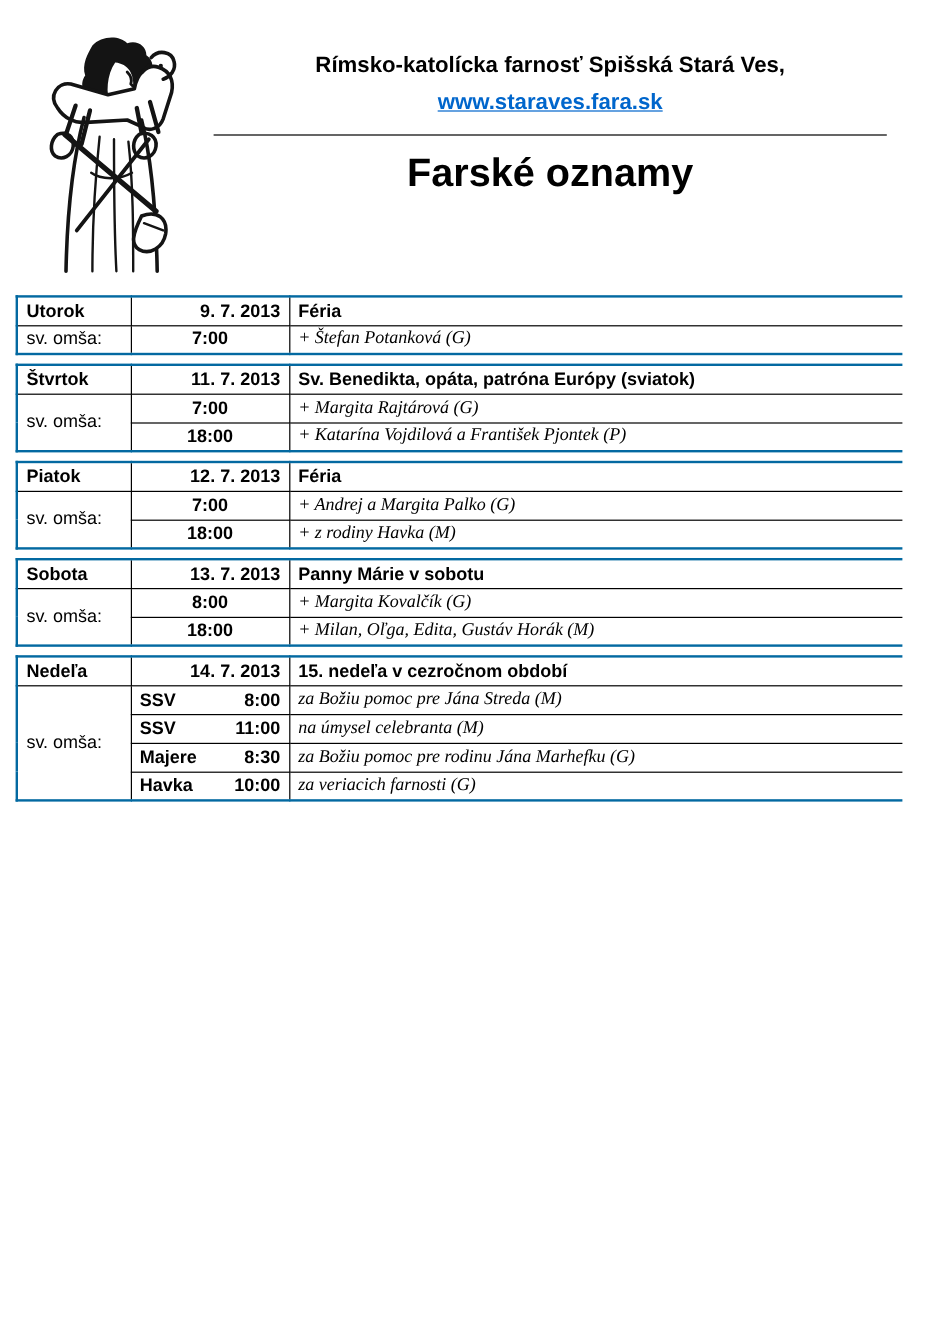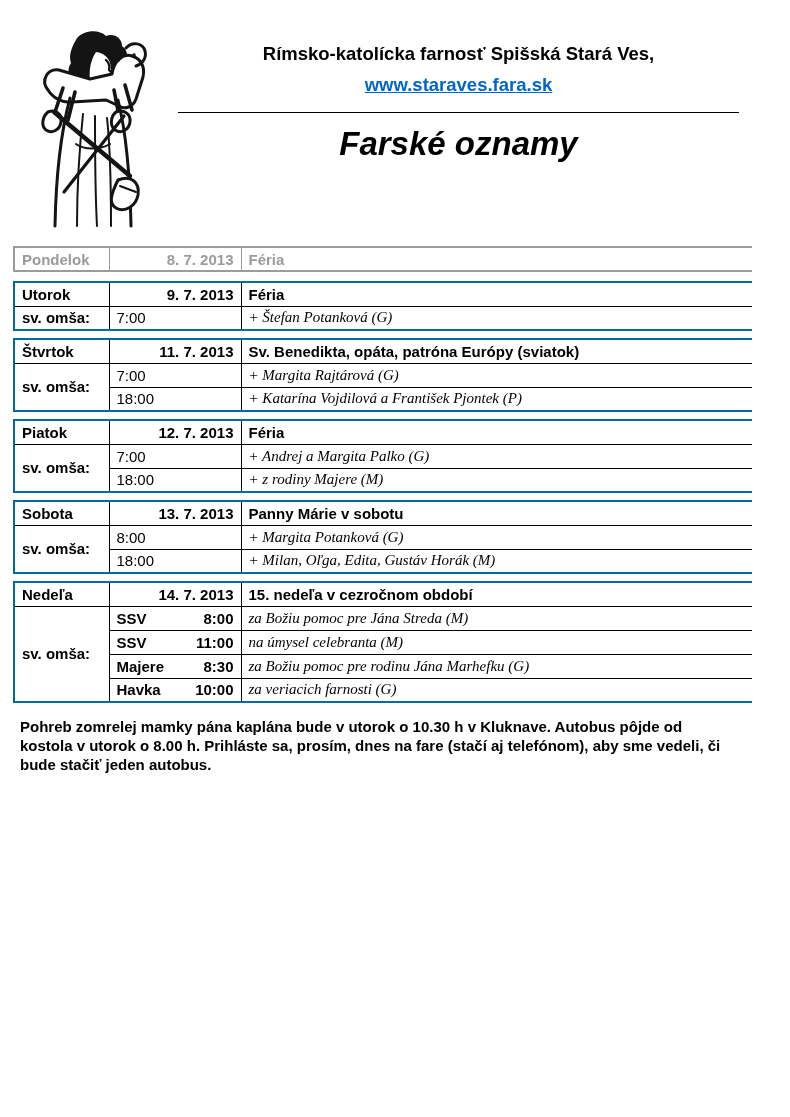--- a/index.html
+++ b/index.html
@@ -18,21 +18,21 @@
   .header-right { flex: 1; text-align: center; padding-top: 24px; }
   .parish-line, .contact-line {
     font-size: 18.5px; font-weight: bold; line-height: 1.5; white-space: nowrap;
   }
   .website-line { margin-top: 6px; }
   .website-link {
     color: #0066cc; font-size: 18.5px; font-weight: bold;
     text-decoration: underline; cursor: pointer;
   }
   .rule { border: none; border-top: 1.5px solid #000; margin: 16px 0 0 0; }
-  .page-title { font-size: 33px; font-weight: bold; margin-top: 12px; font-style: italic; }
+  .page-title { font-size: 33px; font-weight: bold; margin-top: 12px; }
 
   
   .schedule { margin-top: 18px; }
   table.block {
     border-collapse: collapse; table-layout: fixed;
     width: 764px; margin: 0 0 7px 13px;
     border: 2px solid #0369a1;
   }
   table.block td {
     border: 1px solid #000;
@@ -40,22 +40,22 @@
     font-size: 15px;
     height: 24px;
     vertical-align: middle;
     overflow: hidden; white-space: nowrap;
   }
   col.c1 { width: 95px; }
   col.c2 { width: 132px; }
   td.day   { font-weight: bold; }
   td.date  { font-weight: bold; text-align: right; }
   td.feast { font-weight: bold; }
-  td.mass-label { font-weight: bold; }
-  td.time  { font-weight: normal; text-align: left; }
+  td.mass-label { font-weight: normal; }
+  td.time  { font-weight: bold; text-align: center; }
   td.intention {
     font-family: "Liberation Serif", serif;
     font-style: italic; font-size: 16px; padding-left: 9px;
   }
   .pt { display: flex; justify-content: space-between; align-items: flex-start; }
   .pt .place { font-weight: bold; }
   .pt .ptime { font-weight: bold; }
 
   
   table.block.muted { border: 2px solid #9b9b9b; margin-bottom: 9px; }
@@ -114,34 +114,20 @@
       <div class="website-line">
         <a class="website-link">www.staraves.fara.sk</a>
       </div>
       <hr class="rule">
       <div class="page-title">Farské oznamy</div>
     </div>
   </div>
 
   <div class="schedule">
 
-    <table class="block muted">
-      <colgroup>
-          <col class="c1">
-          <col class="c2">
-          <col class="c3">
-        </colgroup>
-      <tbody>
-          <tr>
-        <td class="day">Pondelok</td>
-        <td class="date">8. 7. 2013</td>
-        <td class="feast">Féria</td>
-      </tr>
-    </tbody>
-      </table>
 
     <table class="block">
       <colgroup>
           <col class="c1">
           <col class="c2">
           <col class="c3">
         </colgroup>
       <tbody>
           <tr>
         <td class="day">Utorok</td>
@@ -193,41 +179,41 @@
         <td class="date">12. 7. 2013</td>
         <td class="feast">Féria</td>
       </tr>
       <tr>
         <td class="mass-label" rowspan="2">sv. omša:</td>
         <td class="time">7:00</td>
         <td class="intention">+ Andrej a Margita Palko (G)</td>
       </tr>
       <tr>
         <td class="time">18:00</td>
-        <td class="intention">+ z rodiny Majere (M)</td>
+        <td class="intention">+ z rodiny Havka (M)</td>
       </tr>
     </tbody>
       </table>
 
     <table class="block">
       <colgroup>
           <col class="c1">
           <col class="c2">
           <col class="c3">
         </colgroup>
       <tbody>
           <tr>
         <td class="day">Sobota</td>
         <td class="date">13. 7. 2013</td>
         <td class="feast">Panny Márie v sobotu</td>
       </tr>
       <tr>
         <td class="mass-label" rowspan="2">sv. omša:</td>
         <td class="time">8:00</td>
-        <td class="intention">+ Margita Potanková (G)</td>
+        <td class="intention">+ Margita Kovalčík (G)</td>
       </tr>
       <tr>
         <td class="time">18:00</td>
         <td class="intention">+ Milan, Oľga, Edita, Gustáv Horák (M)</td>
       </tr>
     </tbody>
       </table>
 
     <table class="block">
       <colgroup>
@@ -276,15 +262,14 @@
             <span class="ptime">10:00</span>
           </div>
         </td>
         <td class="intention">za veriacich farnosti (G)</td>
       </tr>
     </tbody>
       </table>
 
   </div>
 
-  <p class="announcement">Pohreb zomrelej mamky pána kaplána bude v utorok o 10.30 h v Kluknave. Autobus pôjde od kostola v utorok o 8.00 h. Prihláste sa, prosím, dnes na fare (stačí aj telefónom), aby sme vedeli, či bude stačiť jeden autobus.</p>
 
 </div>
 
 </body></html>

